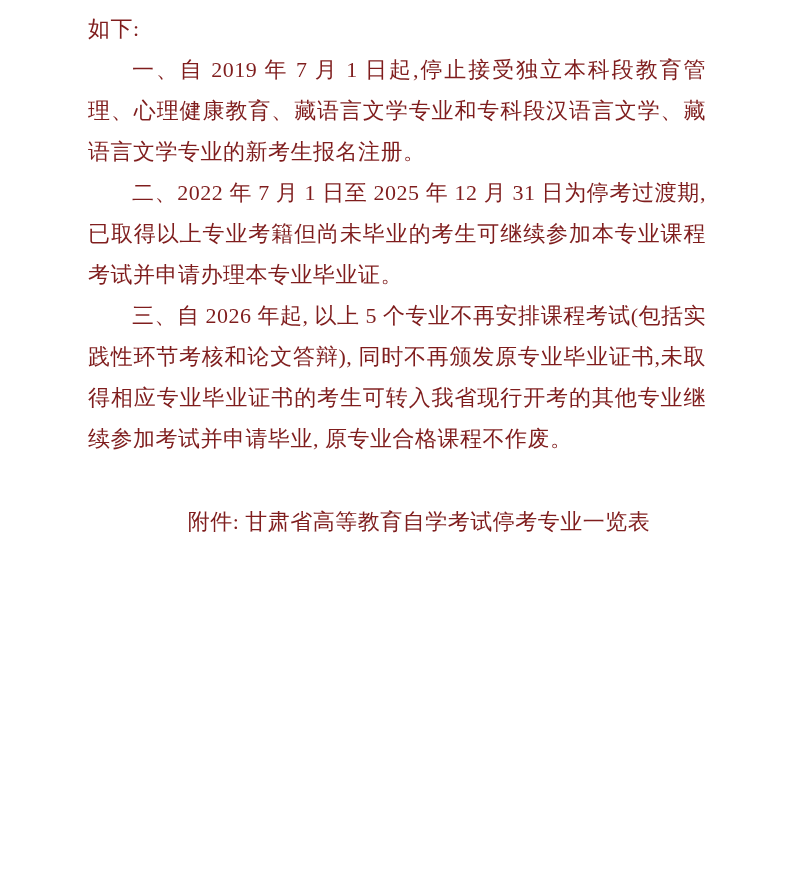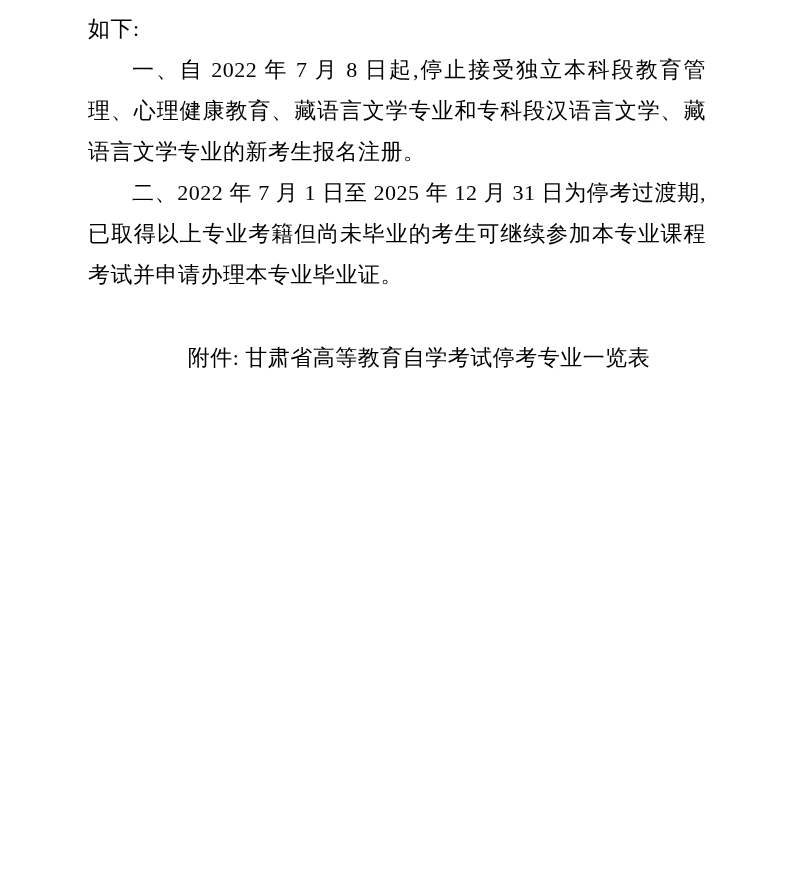--- a/index.html
+++ b/index.html
@@ -7,21 +7,21 @@
     padding: 0;
     background: #ffffff;
   }
   .page {
     position: relative;
     width: 786px;
     height: 676px;
     background: #ffffff;
     overflow: hidden;
     font-family: "Liberation Serif", "DejaVu Serif", serif;
-    color: #000000;
+    color: #7f1d1d;
   }
   .body-text {
     position: absolute;
     left: 88px;
     top: 8px;
     width: 618px;
     font-size: 22px;
     line-height: 41px;
     text-align: justify;
     text-justify: inter-ideograph;
@@ -79,22 +79,23 @@
     letter-spacing: 2px;
   }
 </style>
 </head>
 <body>
 
 <div class="page">
 
   <div class="body-text">
     <p>如下:</p>
-    <p class="indent">一、自 2022 年 7 月 8 日起,停止接受独立本科段教育管理、心理健康教育、藏语言文学专业和专科段汉语言文学、藏语言文学专业的新考生报名注册。</p>
+    <p class="indent">一、自 2019 年 7 月 1 日起,停止接受独立本科段教育管理、心理健康教育、藏语言文学专业和专科段汉语言文学、藏语言文学专业的新考生报名注册。</p>
     <p class="indent">二、2022 年 7 月 1 日至 2025 年 12 月 31 日为停考过渡期,已取得以上专业考籍但尚未毕业的考生可继续参加本专业课程考试并申请办理本专业毕业证。</p>
+    <p class="indent">三、自 2026 年起, 以上 5 个专业不再安排课程考试(包括实践性环节考核和论文答辩), 同时不再颁发原专业毕业证书,未取得相应专业毕业证书的考生可转入我省现行开考的其他专业继续参加考试并申请毕业, 原专业合格课程不作废。</p>
     <p class="attachment-line">附件: 甘肃省高等教育自学考试停考专业一览表</p>
   </div>
 
   <div class="seal">
     <svg viewBox="-95 -95 190 190" xmlns="http://www.w3.org/2000/svg">
       <defs>
         <path id="sealArc" d="M -38.6 46.0 A 60 60 0 1 1 38.6 46.0" fill="none"></path>
       </defs>
       <circle r="81" fill="none" stroke="#dc4238" stroke-width="4.5"></circle>
       <path fill="#dc4238" d="M 0,-29 L 6.82,-9.39 L 27.58,-8.96 L 11.03,3.59 L 17.05,23.46 L 0,11.6 L -17.05,23.46 L -11.03,3.59 L -27.58,-8.96 L -6.82,-9.39 Z"></path>

